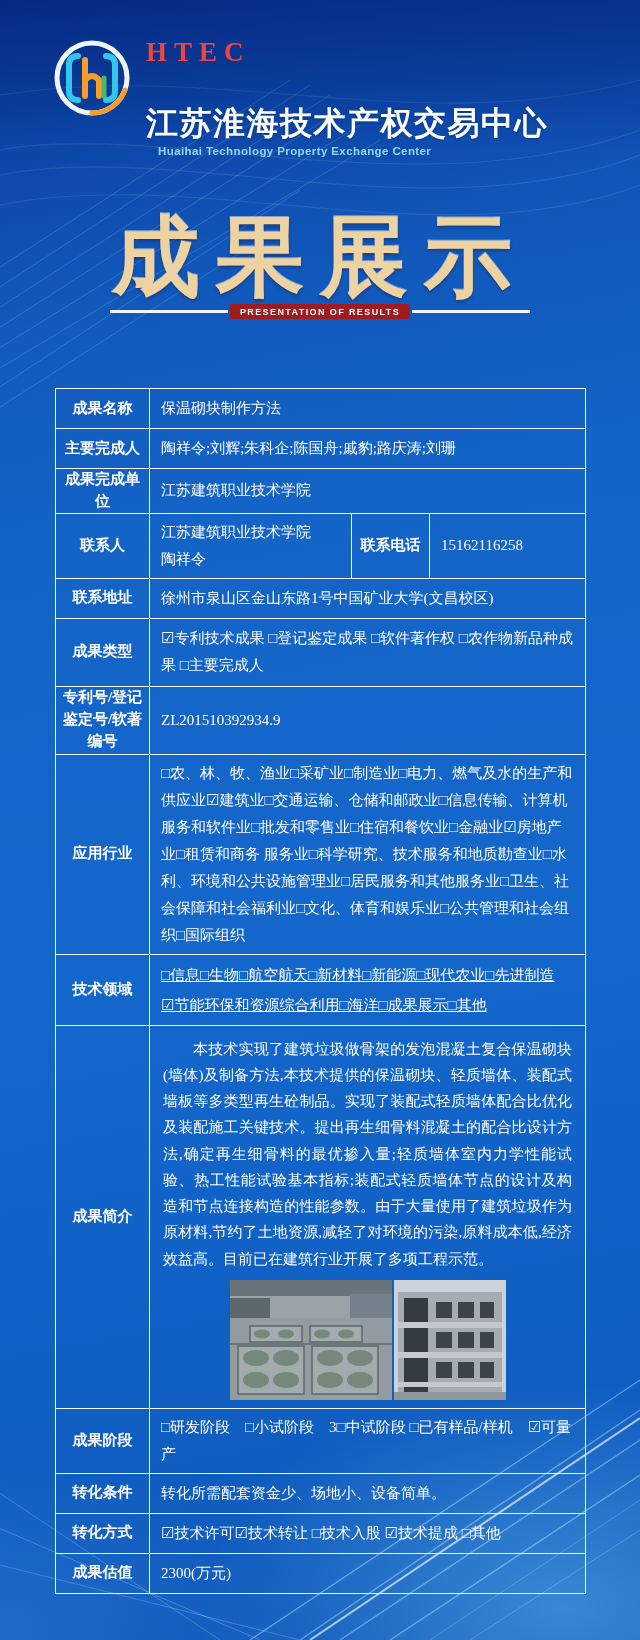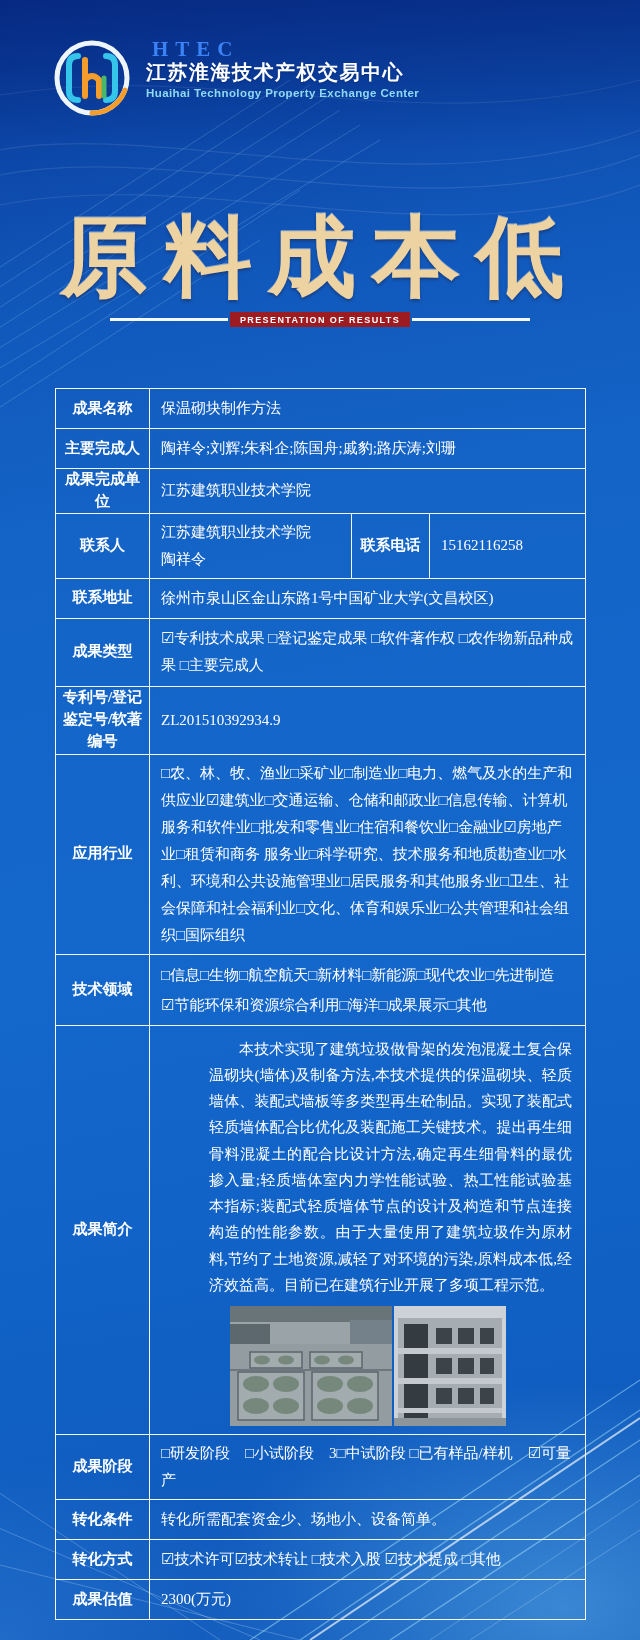--- a/index.html
+++ b/index.html
@@ -12,50 +12,50 @@
       radial-gradient(ellipse 420px 260px at 0% 100%, rgba(90,170,240,.22), rgba(90,170,240,0) 70%),
       linear-gradient(170deg,#083390 0%,#0c47a8 9%,#1158bb 18%,#1464c7 32%,#1467cb 55%,#1162c6 75%,#0f5abd 92%,#0d55b8 100%);
   }
   .abs { position:absolute; }
   svg.bglines { left:0; top:0; width:640px; height:1640px; pointer-events:none; }
 
   
   .header { left:0; top:0; width:640px; height:150px; }
   .logo-wrap { left:52px; top:38px; display:flex; align-items:flex-start; }
   .logo-icon { width:80px; height:80px; margin-right:14px; flex:0 0 auto; }
-  .logo-acronym { font-family:"Liberation Serif", serif; font-weight:bold; font-size:21px; letter-spacing:7px; color:#3b82f6; line-height:1.05;margin-left:6px; }
-  .logo-cn { font-size:20px; font-weight:bold; letter-spacing:1.5px; color:#ffffff; line-height:1.25; text-shadow:0 1px 2px rgba(0,30,90,.4); }
-  .logo-en { font-size:11.5px; font-weight:bold; letter-spacing:.4px; color:#8fd9f5; line-height:1.5; }
+  .logo-acronym { font-family:"Liberation Serif", serif; font-weight:bold; font-size:27px; letter-spacing:7px; color:#ef4444; line-height:1.05; }
+  .logo-cn { font-size:32px; font-weight:bold; letter-spacing:1.5px; color:#ffffff; line-height:1.25; text-shadow:0 1px 2px rgba(0,30,90,.4);margin-top:37px; }
+  .logo-en { font-size:11.5px; font-weight:bold; letter-spacing:.4px; color:#8fd9f5; line-height:1.5;margin-left:12px; }
 
   
   .banner-title { left:0; top:198px; width:640px; text-align:center;
     font-family:"Liberation Serif","DejaVu Serif",serif; font-weight:bold;
     font-size:88px; letter-spacing:16px; color:#eed3a2;
     text-shadow:0 2px 3px rgba(30,30,60,.45), 0 -1px 0 rgba(255,245,225,.5); }
   .subtitle-row { left:0; top:300px; width:640px; display:flex; align-items:center; justify-content:center; }
   .rule { width:118px; height:3px; background:#f4f7fb; }
   .subtitle-badge { background:#9c1c22; color:#ffffff; font-size:9px; font-weight:bold;
-    letter-spacing:1.4px; padding:3px 10px 2px 10px; margin:12px 2px; white-space:nowrap; }
+    letter-spacing:1.4px; padding:3px 10px 2px 10px; margin:4px 2px; white-space:nowrap; }
 
   
   table.results { left:55px; top:388px; width:530px; position:absolute;
     border-collapse:collapse; table-layout:fixed;
     font-family:"Liberation Serif","DejaVu Serif",serif; }
   table.results th, table.results td {
     border:1.5px solid rgba(255,255,255,.95); color:#ffffff; font-size:15px;
     vertical-align:middle; font-weight:normal; }
   table.results th { text-align:center; font-weight:bold; padding:0 3px; line-height:1.45; }
   table.results td { text-align:left; padding:5px 11px; line-height:1.8; }
   td.center { text-align:center; }
   tr.h40 > * { height:40px; }
   tr.h68 > * { height:68px; }
   td.checks { line-height:2.0; }
-  .field-line { line-height:2.0; }
+  .field-line { line-height:2.0;text-decoration:underline; }
   .intro-cell { padding:10px 13px 8px 13px !important; }
-  .intro-text { text-indent:2em; text-align:justify; line-height:1.75; font-size:15px;margin-left:46px; }
+  .intro-text { text-indent:2em; text-align:justify; line-height:1.75; font-size:15px; }
   .photos { display:flex; justify-content:center; align-items:flex-end; gap:2px; margin-top:8px; }
   .photos svg { display:block; }
 </style>
 </head>
 <body>
 
 <svg class="abs bglines" viewBox="0 0 640 1640" xmlns="http://www.w3.org/2000/svg">
   <g stroke="rgba(170,225,255,0.22)" stroke-width="1" fill="none">
     <path d="M-20,340 L340,110"></path>
       <path d="M-20,320 L330,95"></path>
@@ -99,21 +99,21 @@
     <path d="M33,22 v36 M33,42 q7,-8 14,0 v16" fill="none" stroke="#f49d2a" stroke-width="6" stroke-linecap="round"></path>
     <path d="M52,40 v18" fill="none" stroke="#49b86a" stroke-width="5" stroke-linecap="round"></path>
   </svg>
   <div class="logo-text">
     <div class="logo-acronym">HTEC</div>
     <div class="logo-cn">江苏淮海技术产权交易中心</div>
     <div class="logo-en">Huaihai Technology Property Exchange Center</div>
   </div>
 </div>
 
-<h1 class="abs banner-title">原料成本低</h1>
+<h1 class="abs banner-title">成果展示</h1>
 <div class="abs subtitle-row">
   <span class="rule"></span>
   <span class="subtitle-badge">PRESENTATION OF RESULTS</span>
   <span class="rule"></span>
 </div>
 
 <table class="results">
   <colgroup>
       <col style="width:94px">
       <col style="width:202px">

